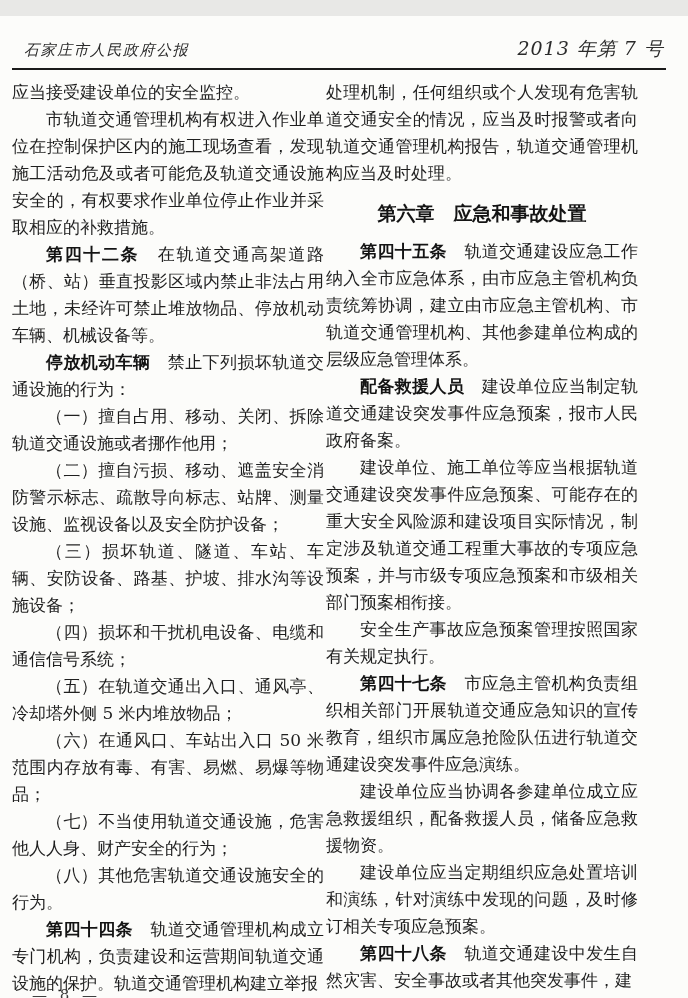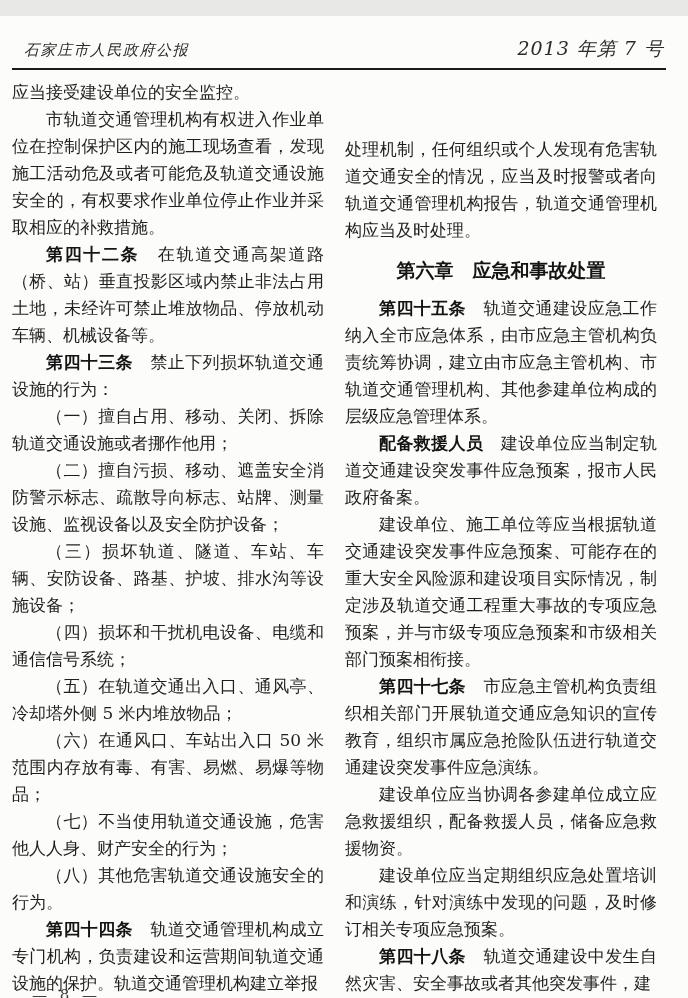--- a/index.html
+++ b/index.html
@@ -37,23 +37,22 @@
     letter-spacing: 1px;
     color: #2a2a2a;
   }
   .rule {
     height: 0;
     border-bottom: 2px solid #1b1b1b;
     margin-top: 2px;
   }
   .cols {
     display: flex;
-    gap: 21px;
+    gap: 2px;
     margin-top: 9px;
-    align-items: flex-end;
   }
   .col {
     width: 312px;
     font-size: 17px;
     line-height: 27px;
     text-align: justify;
     text-justify: inter-character;
   }
   .col p { margin: 0; }
   .para, .article { text-indent: 2em; }
@@ -90,37 +89,38 @@
     <span class="pub">石家庄市人民政府公报</span>
     <span class="issue">2013 年第 7 号</span>
   </div>
   <div class="rule"></div>
 
   <div class="cols">
     <div class="col" id="col-left">
         <p class="cont">应当接受建设单位的安全监控。</p>
         <p class="para">市轨道交通管理机构有权进入作业单位在控制保护区内的施工现场查看，发现施工活动危及或者可能危及轨道交通设施安全的，有权要求作业单位停止作业并采取相应的补救措施。</p>
         <p class="article"><span class="lead">第四十二条</span>　在轨道交通高架道路（桥、站）垂直投影区域内禁止非法占用土地，未经许可禁止堆放物品、停放机动车辆、机械设备等。</p>
-        <p class="article"><span class="lead">第四十三条</span>　禁止下列损坏轨道交通设施的行为：</p>
+        <p class="article"><span class="lead">停放机动车辆</span>　禁止下列损坏轨道交通设施的行为：</p>
         <p class="para">（一）擅自占用、移动、关闭、拆除轨道交通设施或者挪作他用；</p>
         <p class="para">（二）擅自污损、移动、遮盖安全消防警示标志、疏散导向标志、站牌、测量设施、监视设备以及安全防护设备；</p>
         <p class="para">（三）损坏轨道、隧道、车站、车辆、安防设备、路基、护坡、排水沟等设施设备；</p>
         <p class="para">（四）损坏和干扰机电设备、电缆和通信信号系统；</p>
         <p class="para">（五）在轨道交通出入口、通风亭、冷却塔外侧 5 米内堆放物品；</p>
         <p class="para">（六）在通风口、车站出入口 50 米范围内存放有毒、有害、易燃、易爆等物品；</p>
         <p class="para">（七）不当使用轨道交通设施，危害他人人身、财产安全的行为；</p>
         <p class="para">（八）其他危害轨道交通设施安全的行为。</p>
         <p class="article"><span class="lead">第四十四条</span>　轨道交通管理机构成立专门机构，负责建设和运营期间轨道交通设施的保护。轨道交通管理机构建立举报</p>
       </div>
     <div class="col" id="col-right">
         <p class="cont">处理机制，任何组织或个人发现有危害轨道交通安全的情况，应当及时报警或者向轨道交通管理机构报告，轨道交通管理机构应当及时处理。</p>
         <p class="chapter">第六章　应急和事故处置</p>
         <p class="article"><span class="lead">第四十五条</span>　轨道交通建设应急工作纳入全市应急体系，由市应急主管机构负责统筹协调，建立由市应急主管机构、市轨道交通管理机构、其他参建单位构成的层级应急管理体系。</p>
         <p class="article"><span class="lead">配备救援人员</span>　建设单位应当制定轨道交通建设突发事件应急预案，报市人民政府备案。</p>
         <p class="para">建设单位、施工单位等应当根据轨道交通建设突发事件应急预案、可能存在的重大安全风险源和建设项目实际情况，制定涉及轨道交通工程重大事故的专项应急预案，并与市级专项应急预案和市级相关部门预案相衔接。</p>
+        <p class="para">安全生产事故应急预案管理按照国家有关规定执行。</p>
         <p class="article"><span class="lead">第四十七条</span>　市应急主管机构负责组织相关部门开展轨道交通应急知识的宣传教育，组织市属应急抢险队伍进行轨道交通建设突发事件应急演练。</p>
         <p class="para">建设单位应当协调各参建单位成立应急救援组织，配备救援人员，储备应急救援物资。</p>
         <p class="para">建设单位应当定期组织应急处置培训和演练，针对演练中发现的问题，及时修订相关专项应急预案。</p>
         <p class="article"><span class="lead">第四十八条</span>　轨道交通建设中发生自然灾害、安全事故或者其他突发事件，建</p>
       </div>
   </div>
 
   <div class="pagefoot">— 8 —</div>
 
 </div>

